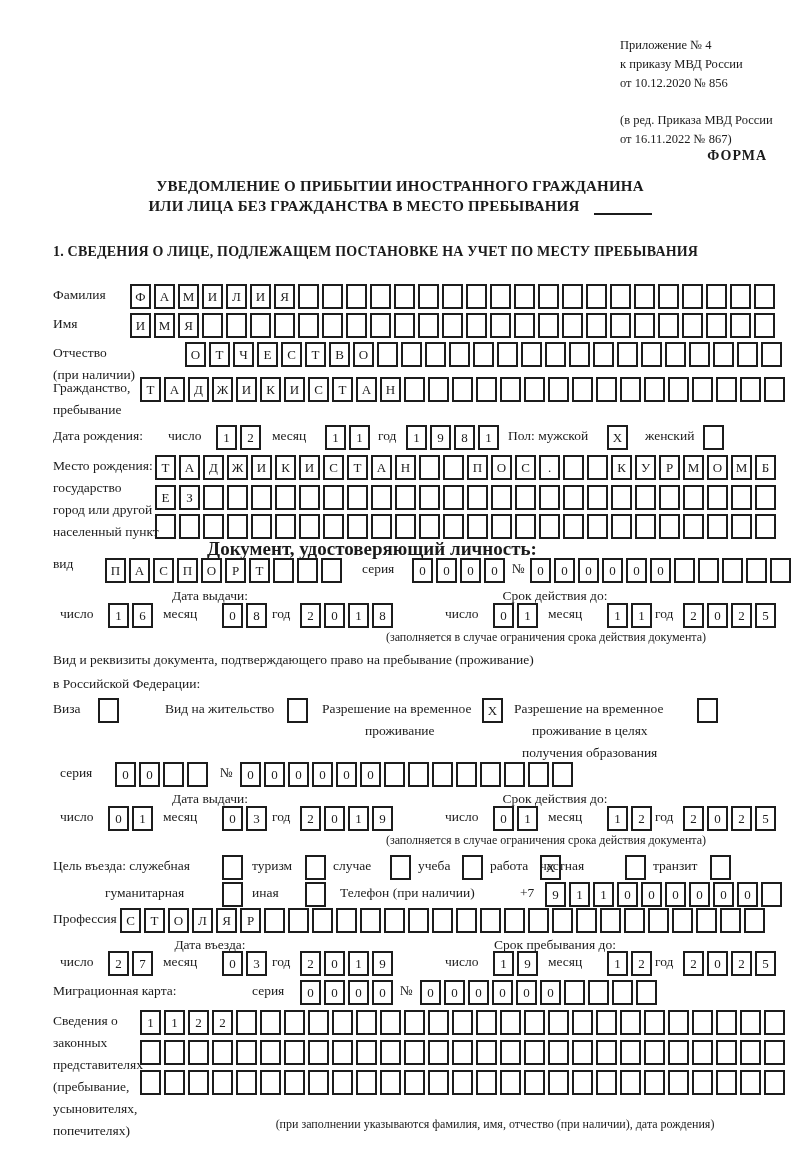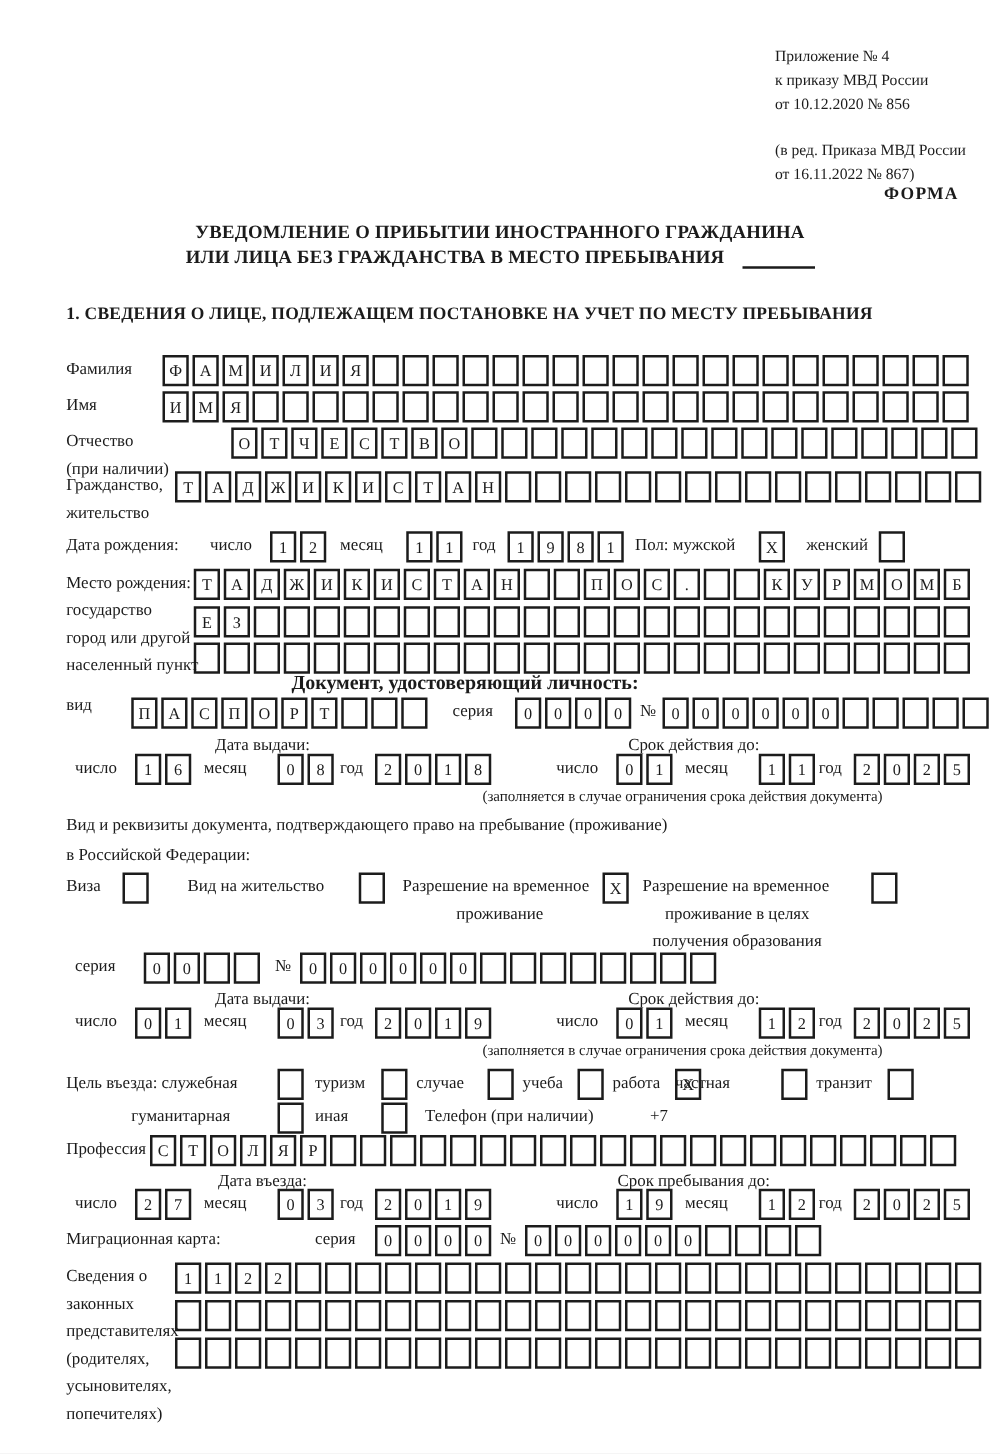--- a/index.html
+++ b/index.html
@@ -47,21 +47,21 @@
   <span class="abs cells" style="left:130px;top:284px;"><span class="cell">Ф</span><span class="cell">А</span><span class="cell">М</span><span class="cell">И</span><span class="cell">Л</span><span class="cell">И</span><span class="cell">Я</span><span class="cell"></span><span class="cell"></span><span class="cell"></span><span class="cell"></span><span class="cell"></span><span class="cell"></span><span class="cell"></span><span class="cell"></span><span class="cell"></span><span class="cell"></span><span class="cell"></span><span class="cell"></span><span class="cell"></span><span class="cell"></span><span class="cell"></span><span class="cell"></span><span class="cell"></span><span class="cell"></span><span class="cell"></span><span class="cell"></span></span>
 
   <span class="abs lbl" style="left:53px;top:316px;">Имя</span>
   <span class="abs cells" style="left:130px;top:313px;"><span class="cell">И</span><span class="cell">М</span><span class="cell">Я</span><span class="cell"></span><span class="cell"></span><span class="cell"></span><span class="cell"></span><span class="cell"></span><span class="cell"></span><span class="cell"></span><span class="cell"></span><span class="cell"></span><span class="cell"></span><span class="cell"></span><span class="cell"></span><span class="cell"></span><span class="cell"></span><span class="cell"></span><span class="cell"></span><span class="cell"></span><span class="cell"></span><span class="cell"></span><span class="cell"></span><span class="cell"></span><span class="cell"></span><span class="cell"></span><span class="cell"></span></span>
 
   <span class="abs lbl" style="left:53px;top:345px;font-family:Liberation Serif, serif;">Отчество</span>
   <span class="abs lbl" style="left:53px;top:367px;">(при наличии)</span>
   <span class="abs cells" style="left:185px;top:342px;"><span class="cell">О</span><span class="cell">Т</span><span class="cell">Ч</span><span class="cell">Е</span><span class="cell">С</span><span class="cell">Т</span><span class="cell">В</span><span class="cell">О</span><span class="cell"></span><span class="cell"></span><span class="cell"></span><span class="cell"></span><span class="cell"></span><span class="cell"></span><span class="cell"></span><span class="cell"></span><span class="cell"></span><span class="cell"></span><span class="cell"></span><span class="cell"></span><span class="cell"></span><span class="cell"></span><span class="cell"></span><span class="cell"></span><span class="cell"></span></span>
 
   <span class="abs lbl" style="left:53px;top:380px;">Гражданство,</span>
-  <span class="abs lbl" style="left:53px;top:402px;">жительство</span>
+  <span class="abs lbl" style="left:53px;top:402px;">пребывание</span>
   <span class="abs cells" style="left:140px;top:377px;"><span class="cell">Т</span><span class="cell">А</span><span class="cell">Д</span><span class="cell">Ж</span><span class="cell">И</span><span class="cell">К</span><span class="cell">И</span><span class="cell">С</span><span class="cell">Т</span><span class="cell">А</span><span class="cell">Н</span><span class="cell"></span><span class="cell"></span><span class="cell"></span><span class="cell"></span><span class="cell"></span><span class="cell"></span><span class="cell"></span><span class="cell"></span><span class="cell"></span><span class="cell"></span><span class="cell"></span><span class="cell"></span><span class="cell"></span><span class="cell"></span><span class="cell"></span><span class="cell"></span></span>
 
   <span class="abs lbl" style="left:53px;top:428px;">Дата рождения:</span>
   <span class="abs lbl" style="left:168px;top:428px;">число</span>
   <span class="abs cells" style="left:216px;top:425px;"><span class="cell">1</span><span class="cell">2</span></span>
   <span class="abs lbl" style="left:272px;top:428px;">месяц</span>
   <span class="abs cells" style="left:325px;top:425px;"><span class="cell">1</span><span class="cell">1</span></span>
   <span class="abs lbl" style="left:378px;top:428px;">год</span>
   <span class="abs cells" style="left:406px;top:425px;"><span class="cell">1</span><span class="cell">9</span><span class="cell">8</span><span class="cell">1</span></span>
   <span class="abs lbl" style="left:508px;top:428px;">Пол: мужской</span>
@@ -70,21 +70,21 @@
   <span class="abs cells" style="left:703px;top:425px;"><span class="cell"></span></span>
 
   <span class="abs lbl" style="left:53px;top:458px;">Место рождения:</span>
   <span class="abs lbl" style="left:53px;top:480px;">государство</span>
   <span class="abs lbl" style="left:53px;top:502px;">город или другой</span>
   <span class="abs lbl" style="left:53px;top:524px;">населенный пункт</span>
   <span class="abs cells" style="left:155px;top:455px;"><span class="cell">Т</span><span class="cell">А</span><span class="cell">Д</span><span class="cell">Ж</span><span class="cell">И</span><span class="cell">К</span><span class="cell">И</span><span class="cell">С</span><span class="cell">Т</span><span class="cell">А</span><span class="cell">Н</span><span class="cell"></span><span class="cell"></span><span class="cell">П</span><span class="cell">О</span><span class="cell">С</span><span class="cell">.</span><span class="cell"></span><span class="cell"></span><span class="cell">К</span><span class="cell">У</span><span class="cell">Р</span><span class="cell">М</span><span class="cell">О</span><span class="cell">М</span><span class="cell">Б</span></span>
   <span class="abs cells" style="left:155px;top:485px;"><span class="cell">Е</span><span class="cell">З</span><span class="cell"></span><span class="cell"></span><span class="cell"></span><span class="cell"></span><span class="cell"></span><span class="cell"></span><span class="cell"></span><span class="cell"></span><span class="cell"></span><span class="cell"></span><span class="cell"></span><span class="cell"></span><span class="cell"></span><span class="cell"></span><span class="cell"></span><span class="cell"></span><span class="cell"></span><span class="cell"></span><span class="cell"></span><span class="cell"></span><span class="cell"></span><span class="cell"></span><span class="cell"></span><span class="cell"></span></span>
   <span class="abs cells" style="left:155px;top:514px;"><span class="cell"></span><span class="cell"></span><span class="cell"></span><span class="cell"></span><span class="cell"></span><span class="cell"></span><span class="cell"></span><span class="cell"></span><span class="cell"></span><span class="cell"></span><span class="cell"></span><span class="cell"></span><span class="cell"></span><span class="cell"></span><span class="cell"></span><span class="cell"></span><span class="cell"></span><span class="cell"></span><span class="cell"></span><span class="cell"></span><span class="cell"></span><span class="cell"></span><span class="cell"></span><span class="cell"></span><span class="cell"></span><span class="cell"></span></span>
 
-  <div class="abs bold ctr" style="left:0;top:538px;width:744px;font-size:16px;">Документ, удостоверяющий личность:</div>
+  <div class="abs bold ctr" style="left:0;top:538px;width:744px;font-size:19px;">Документ, удостоверяющий личность:</div>
   <span class="abs lbl" style="left:53px;top:528px;margin-top:28px;">вид</span>
   <span class="abs cells" style="left:105px;top:558px;"><span class="cell">П</span><span class="cell">А</span><span class="cell">С</span><span class="cell">П</span><span class="cell">О</span><span class="cell">Р</span><span class="cell">Т</span><span class="cell"></span><span class="cell"></span><span class="cell"></span></span>
   <span class="abs lbl" style="left:362px;top:561px;">серия</span>
   <span class="abs cells" style="left:412px;top:558px;"><span class="cell">0</span><span class="cell">0</span><span class="cell">0</span><span class="cell">0</span></span>
   <span class="abs lbl" style="left:512px;top:561px;">№</span>
   <span class="abs cells" style="left:530px;top:558px;"><span class="cell">0</span><span class="cell">0</span><span class="cell">0</span><span class="cell">0</span><span class="cell">0</span><span class="cell">0</span><span class="cell"></span><span class="cell"></span><span class="cell"></span><span class="cell"></span><span class="cell"></span></span>
 
   <div class="abs lbl ctr" style="left:110px;top:588px;width:200px;">Дата выдачи:</div>
   <div class="abs lbl ctr" style="left:450px;top:588px;width:210px;">Срок действия до:</div>
 
@@ -100,21 +100,21 @@
   <span class="abs cells" style="left:607px;top:603px;"><span class="cell">1</span><span class="cell">1</span></span>
   <span class="abs lbl" style="left:655px;top:606px;">год</span>
   <span class="abs cells" style="left:683px;top:603px;"><span class="cell">2</span><span class="cell">0</span><span class="cell">2</span><span class="cell">5</span></span>
   <div class="abs small rt" style="left:300px;top:630px;width:492px;">(заполняется в случае ограничения срока действия документа)</div>
 
   <div class="abs lbl" style="left:53px;top:652px;">Вид и реквизиты документа, подтверждающего право на пребывание (проживание)</div>
   <div class="abs lbl" style="left:53px;top:676px;">в Российской Федерации:</div>
 
   <span class="abs lbl" style="left:53px;top:701px;">Виза</span>
   <span class="abs cells" style="left:98px;top:698px;"><span class="cell"></span></span>
-  <span class="abs lbl" style="left:150px;top:701px;">Вид на жительство</span>
+  <span class="abs lbl" style="left:165px;top:701px;">Вид на жительство</span>
   <span class="abs cells" style="left:287px;top:698px;"><span class="cell"></span></span>
   <span class="abs lbl" style="left:322px;top:701px;">Разрешение на временное</span>
   <span class="abs lbl" style="left:365px;top:723px;">проживание</span>
   <span class="abs cells" style="left:482px;top:698px;"><span class="cell">X</span></span>
   <span class="abs lbl" style="left:514px;top:701px;">Разрешение на временное</span>
   <span class="abs lbl" style="left:532px;top:723px;">проживание в целях</span>
   <span class="abs lbl" style="left:522px;top:745px;">получения образования</span>
   <span class="abs cells" style="left:697px;top:698px;"><span class="cell"></span></span>
 
   <span class="abs lbl" style="left:60px;top:765px;">серия</span>
@@ -153,20 +153,21 @@
   <span class="abs cells" style="left:625px;top:855px;"><span class="cell"></span></span>
   <span class="abs lbl" style="left:653px;top:858px;">транзит</span>
   <span class="abs cells" style="left:710px;top:855px;"><span class="cell"></span></span>
 
   <span class="abs lbl" style="left:105px;top:885px;">гуманитарная</span>
   <span class="abs cells" style="left:222px;top:882px;"><span class="cell"></span></span>
   <span class="abs lbl" style="left:252px;top:885px;">иная</span>
   <span class="abs cells" style="left:305px;top:882px;"><span class="cell"></span></span>
   <span class="abs lbl" style="left:340px;top:885px;">Телефон (при наличии)</span>
   <span class="abs lbl" style="left:520px;top:885px;">+7</span>
+  <span class="abs cells" style="left:545px;top:882px;"><span class="cell">9</span><span class="cell">1</span><span class="cell">1</span><span class="cell">0</span><span class="cell">0</span><span class="cell">0</span><span class="cell">0</span><span class="cell">0</span><span class="cell">0</span><span class="cell"></span></span>
 
   <span class="abs lbl" style="left:53px;top:911px;">Профессия</span>
   <span class="abs cells" style="left:120px;top:908px;"><span class="cell">С</span><span class="cell">Т</span><span class="cell">О</span><span class="cell">Л</span><span class="cell">Я</span><span class="cell">Р</span><span class="cell"></span><span class="cell"></span><span class="cell"></span><span class="cell"></span><span class="cell"></span><span class="cell"></span><span class="cell"></span><span class="cell"></span><span class="cell"></span><span class="cell"></span><span class="cell"></span><span class="cell"></span><span class="cell"></span><span class="cell"></span><span class="cell"></span><span class="cell"></span><span class="cell"></span><span class="cell"></span><span class="cell"></span><span class="cell"></span><span class="cell"></span></span>
 
   <div class="abs lbl ctr" style="left:110px;top:937px;width:200px;">Дата въезда:</div>
   <div class="abs lbl ctr" style="left:450px;top:937px;width:210px;">Срок пребывания до:</div>
   <span class="abs lbl" style="left:60px;top:954px;">число</span>
   <span class="abs cells" style="left:108px;top:951px;"><span class="cell">2</span><span class="cell">7</span></span>
   <span class="abs lbl" style="left:163px;top:954px;">месяц</span>
   <span class="abs cells" style="left:222px;top:951px;"><span class="cell">0</span><span class="cell">3</span></span>
@@ -181,20 +182,21 @@
 
   <span class="abs lbl" style="left:53px;top:983px;">Миграционная карта:</span>
   <span class="abs lbl" style="left:252px;top:983px;">серия</span>
   <span class="abs cells" style="left:300px;top:980px;"><span class="cell">0</span><span class="cell">0</span><span class="cell">0</span><span class="cell">0</span></span>
   <span class="abs lbl" style="left:400px;top:983px;">№</span>
   <span class="abs cells" style="left:420px;top:980px;"><span class="cell">0</span><span class="cell">0</span><span class="cell">0</span><span class="cell">0</span><span class="cell">0</span><span class="cell">0</span><span class="cell"></span><span class="cell"></span><span class="cell"></span><span class="cell"></span></span>
 
   <span class="abs lbl" style="left:53px;top:1013px;">Сведения о</span>
   <span class="abs lbl" style="left:53px;top:1035px;">законных</span>
   <span class="abs lbl" style="left:53px;top:1057px;">представителях</span>
-  <span class="abs lbl" style="left:53px;top:1079px;">(родителях,</span>
+  <span class="abs lbl" style="left:53px;top:1079px;">(пребывание,</span>
   <span class="abs lbl" style="left:53px;top:1101px;">усыновителях,</span>
   <span class="abs lbl" style="left:53px;top:1123px;">попечителях)</span>
   <span class="abs cells" style="left:140px;top:1010px;"><span class="cell">1</span><span class="cell">1</span><span class="cell">2</span><span class="cell">2</span><span class="cell"></span><span class="cell"></span><span class="cell"></span><span class="cell"></span><span class="cell"></span><span class="cell"></span><span class="cell"></span><span class="cell"></span><span class="cell"></span><span class="cell"></span><span class="cell"></span><span class="cell"></span><span class="cell"></span><span class="cell"></span><span class="cell"></span><span class="cell"></span><span class="cell"></span><span class="cell"></span><span class="cell"></span><span class="cell"></span><span class="cell"></span><span class="cell"></span><span class="cell"></span></span>
   <span class="abs cells" style="left:140px;top:1040px;"><span class="cell"></span><span class="cell"></span><span class="cell"></span><span class="cell"></span><span class="cell"></span><span class="cell"></span><span class="cell"></span><span class="cell"></span><span class="cell"></span><span class="cell"></span><span class="cell"></span><span class="cell"></span><span class="cell"></span><span class="cell"></span><span class="cell"></span><span class="cell"></span><span class="cell"></span><span class="cell"></span><span class="cell"></span><span class="cell"></span><span class="cell"></span><span class="cell"></span><span class="cell"></span><span class="cell"></span><span class="cell"></span><span class="cell"></span><span class="cell"></span></span>
   <span class="abs cells" style="left:140px;top:1070px;"><span class="cell"></span><span class="cell"></span><span class="cell"></span><span class="cell"></span><span class="cell"></span><span class="cell"></span><span class="cell"></span><span class="cell"></span><span class="cell"></span><span class="cell"></span><span class="cell"></span><span class="cell"></span><span class="cell"></span><span class="cell"></span><span class="cell"></span><span class="cell"></span><span class="cell"></span><span class="cell"></span><span class="cell"></span><span class="cell"></span><span class="cell"></span><span class="cell"></span><span class="cell"></span><span class="cell"></span><span class="cell"></span><span class="cell"></span><span class="cell"></span></span>
+  <div class="abs small ctr" style="left:205px;top:1117px;width:580px;">(при заполнении указываются фамилия, имя, отчество (при наличии), дата рождения)</div>
 
 </div>
 
 </body></html>

